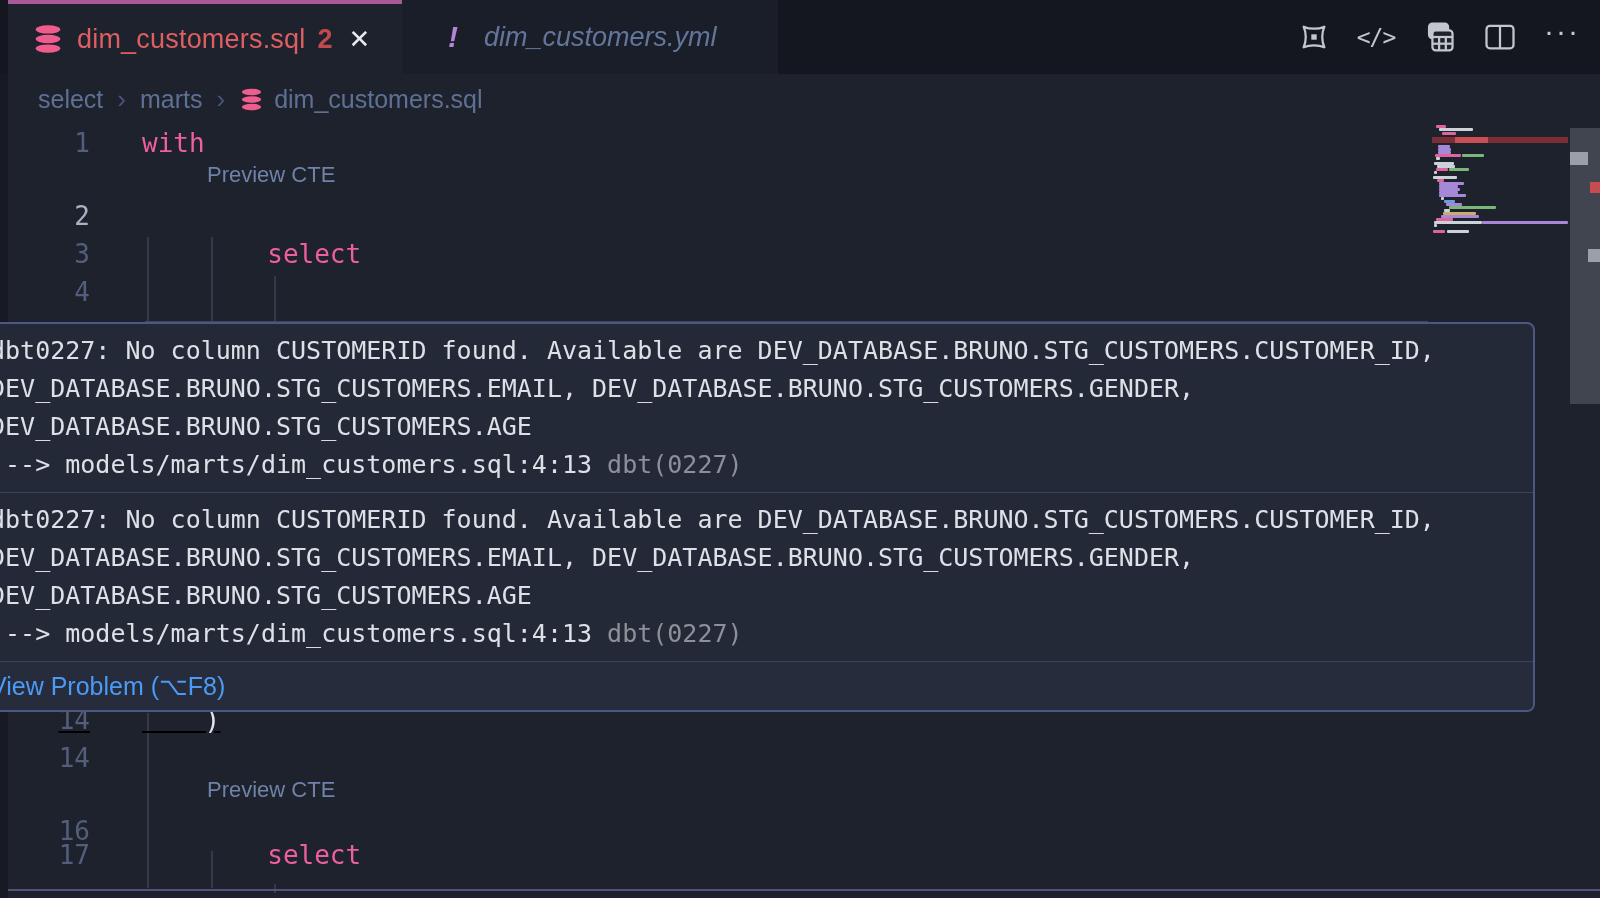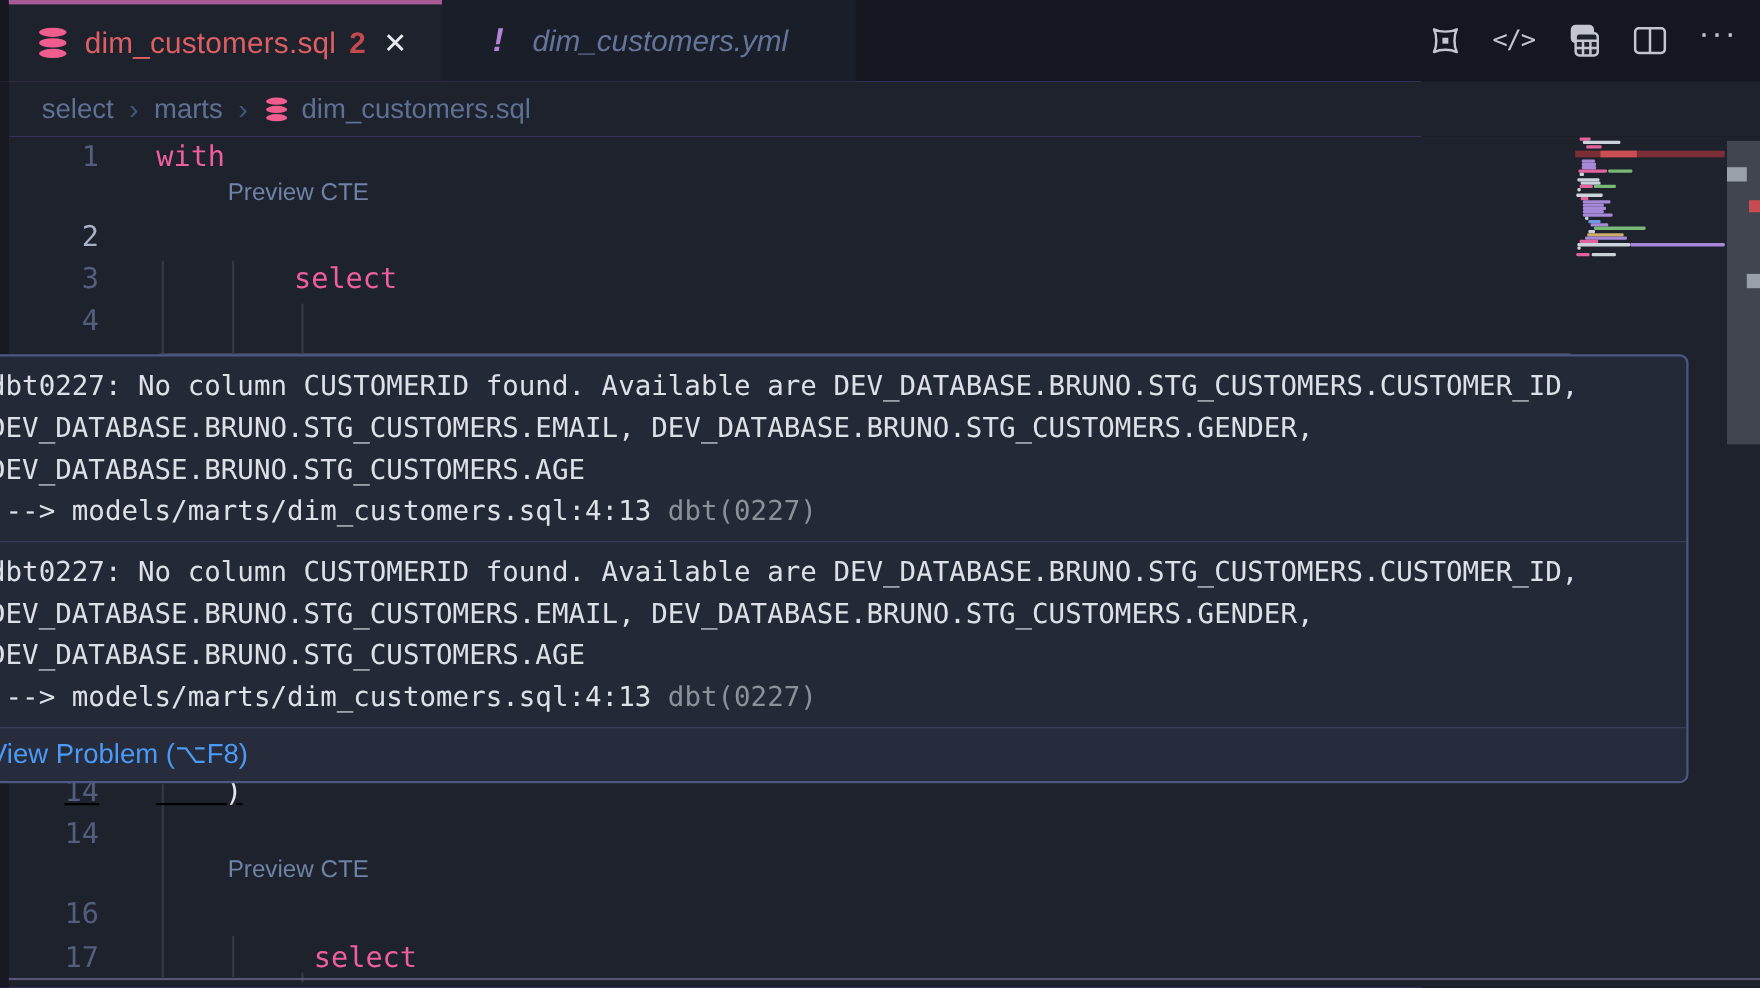--- a/index.html
+++ b/index.html
@@ -177,21 +177,21 @@
         <div class="code-row" style="top: 615px;">
           <span class="gutter">14</span>
           <span class="code-text"></span>
         </div>
         <div class="lens-row" style="top: 653px;">
           <span class="lens-link">Preview CTE</span>
         </div>
         <div class="code-row" style="top: 688px;">
           <span class="gutter">16</span>
         </div>
-        <div class="code-row" style="top: 728px; gap: 18px;">
+        <div class="code-row" style="top: 712px;">
           <span class="gutter">17</span>
           <span class="code-text"><span class="tok-kw">        select</span></span>
         </div>
       </div>
   </div>
 
   <div class="left-strip"></div>
 
   <div class="minimap">
     <div id="minimap-content">

